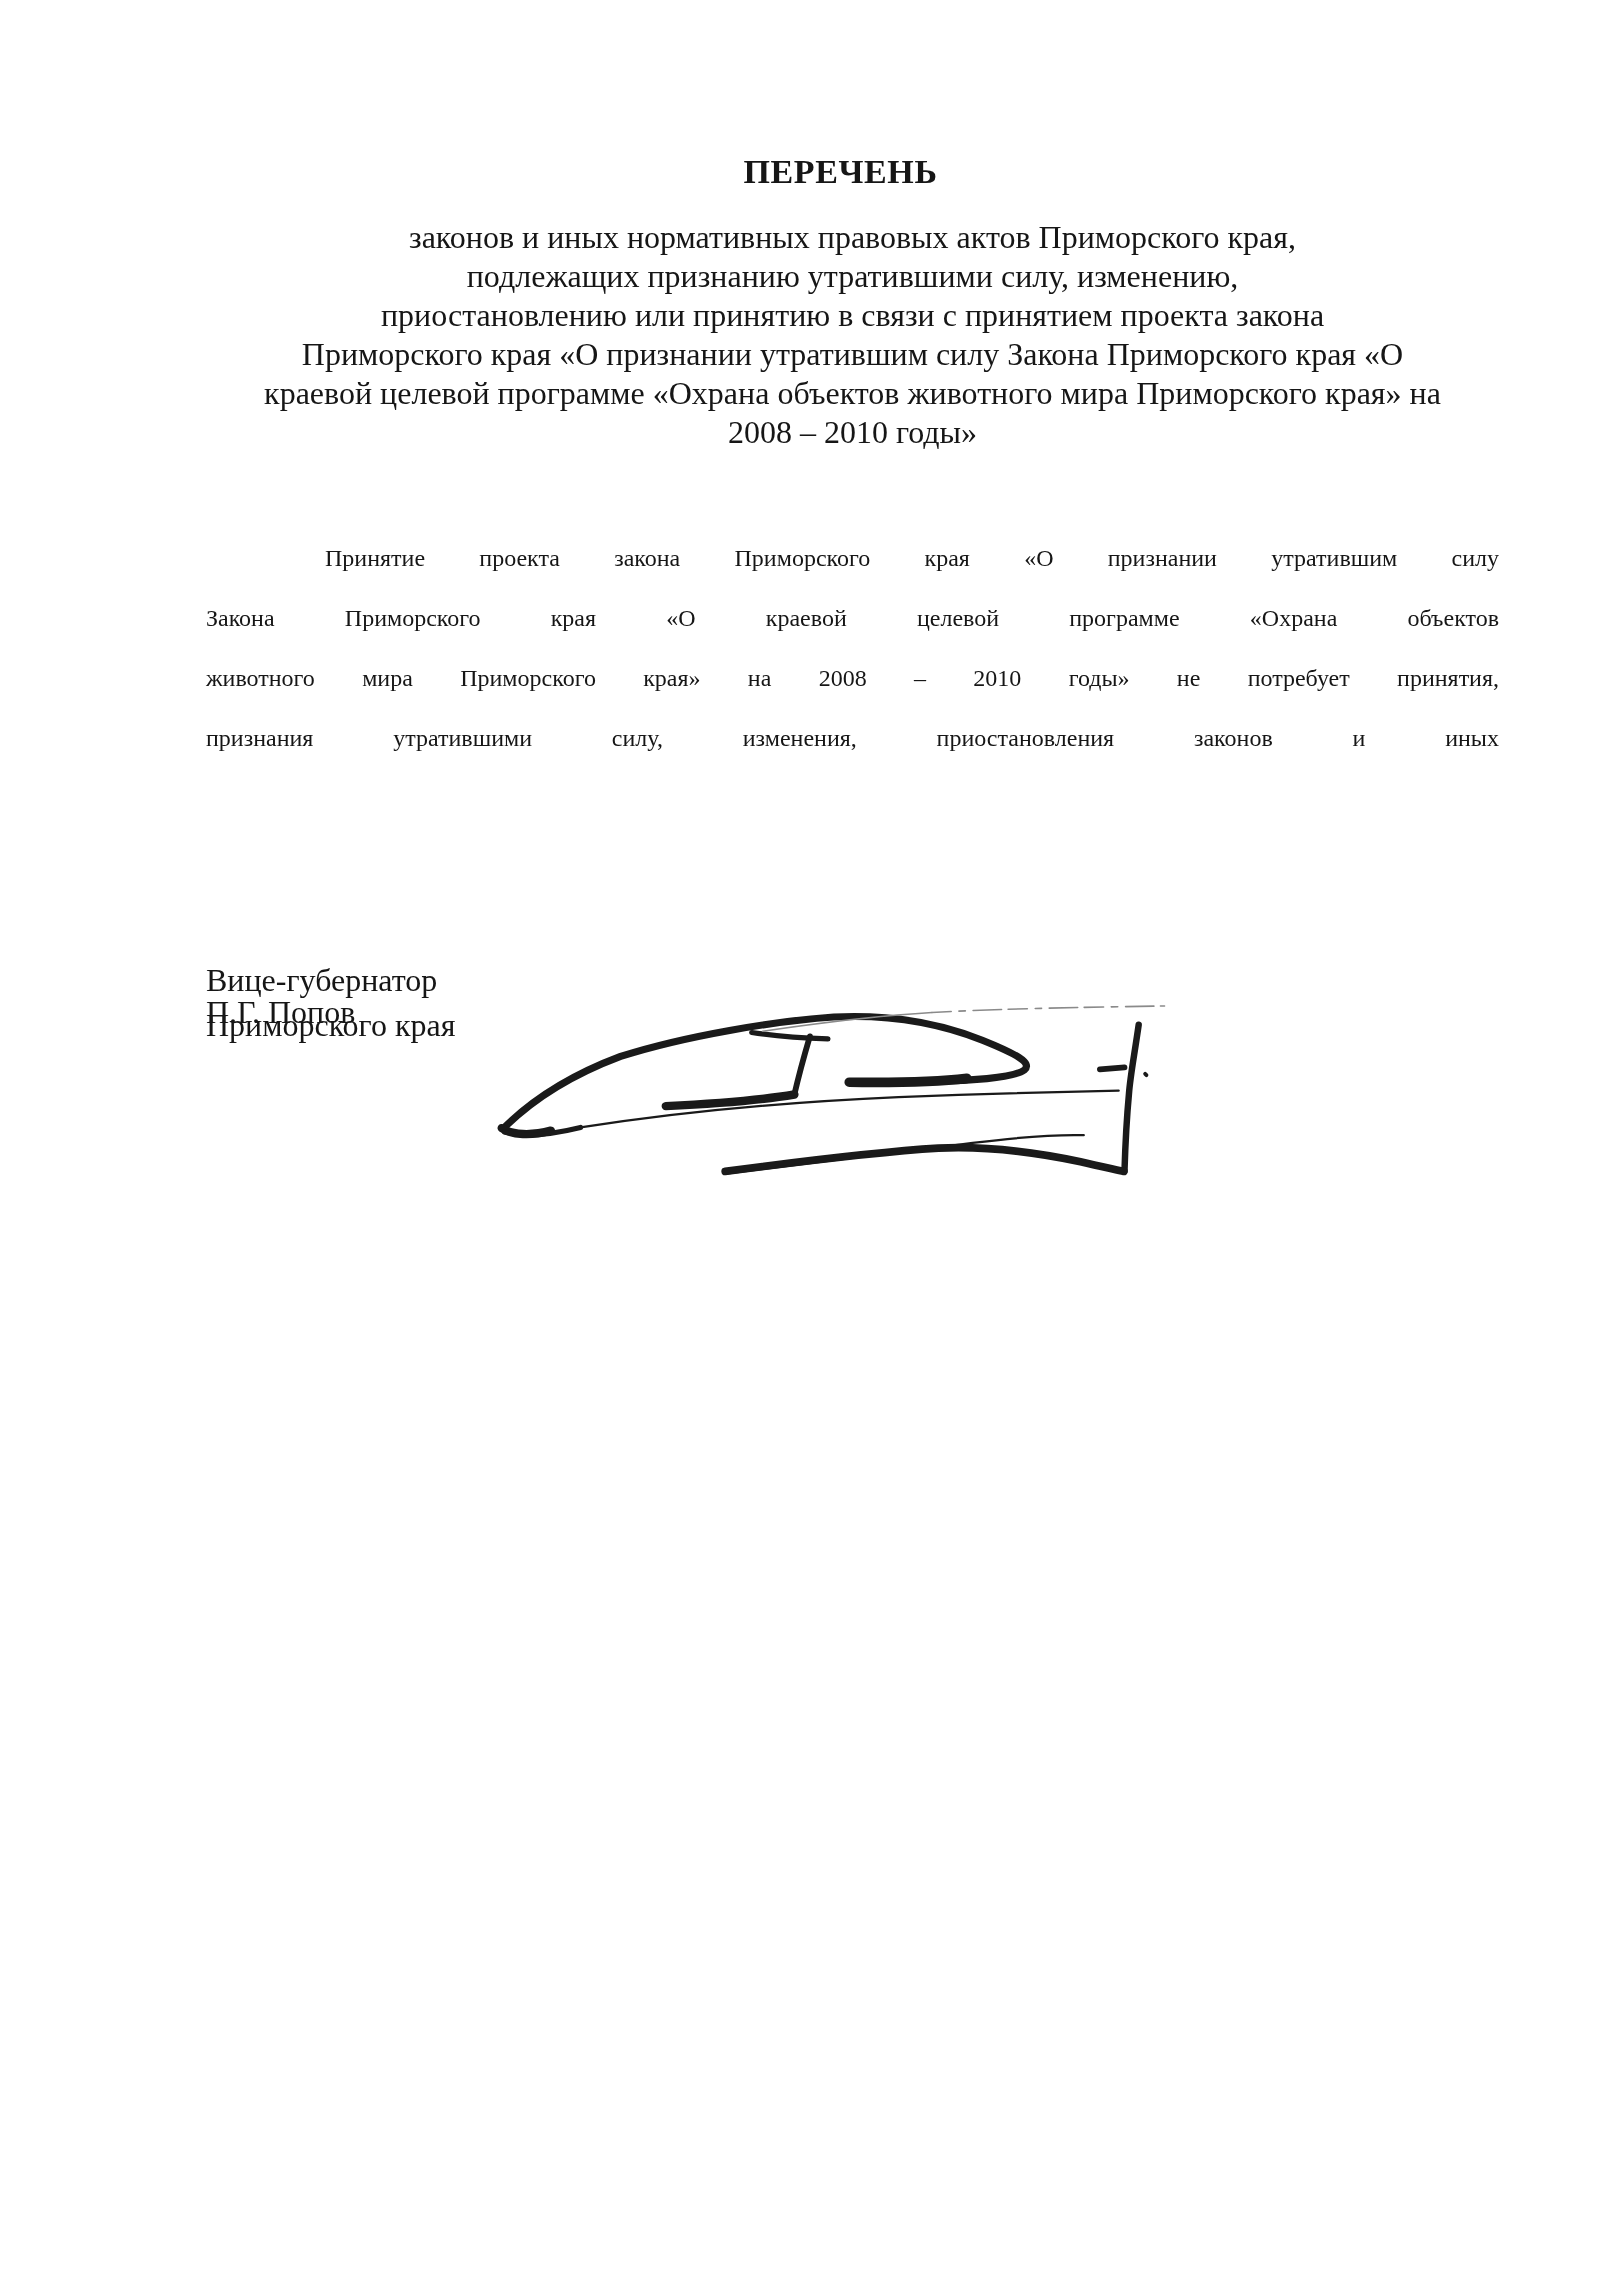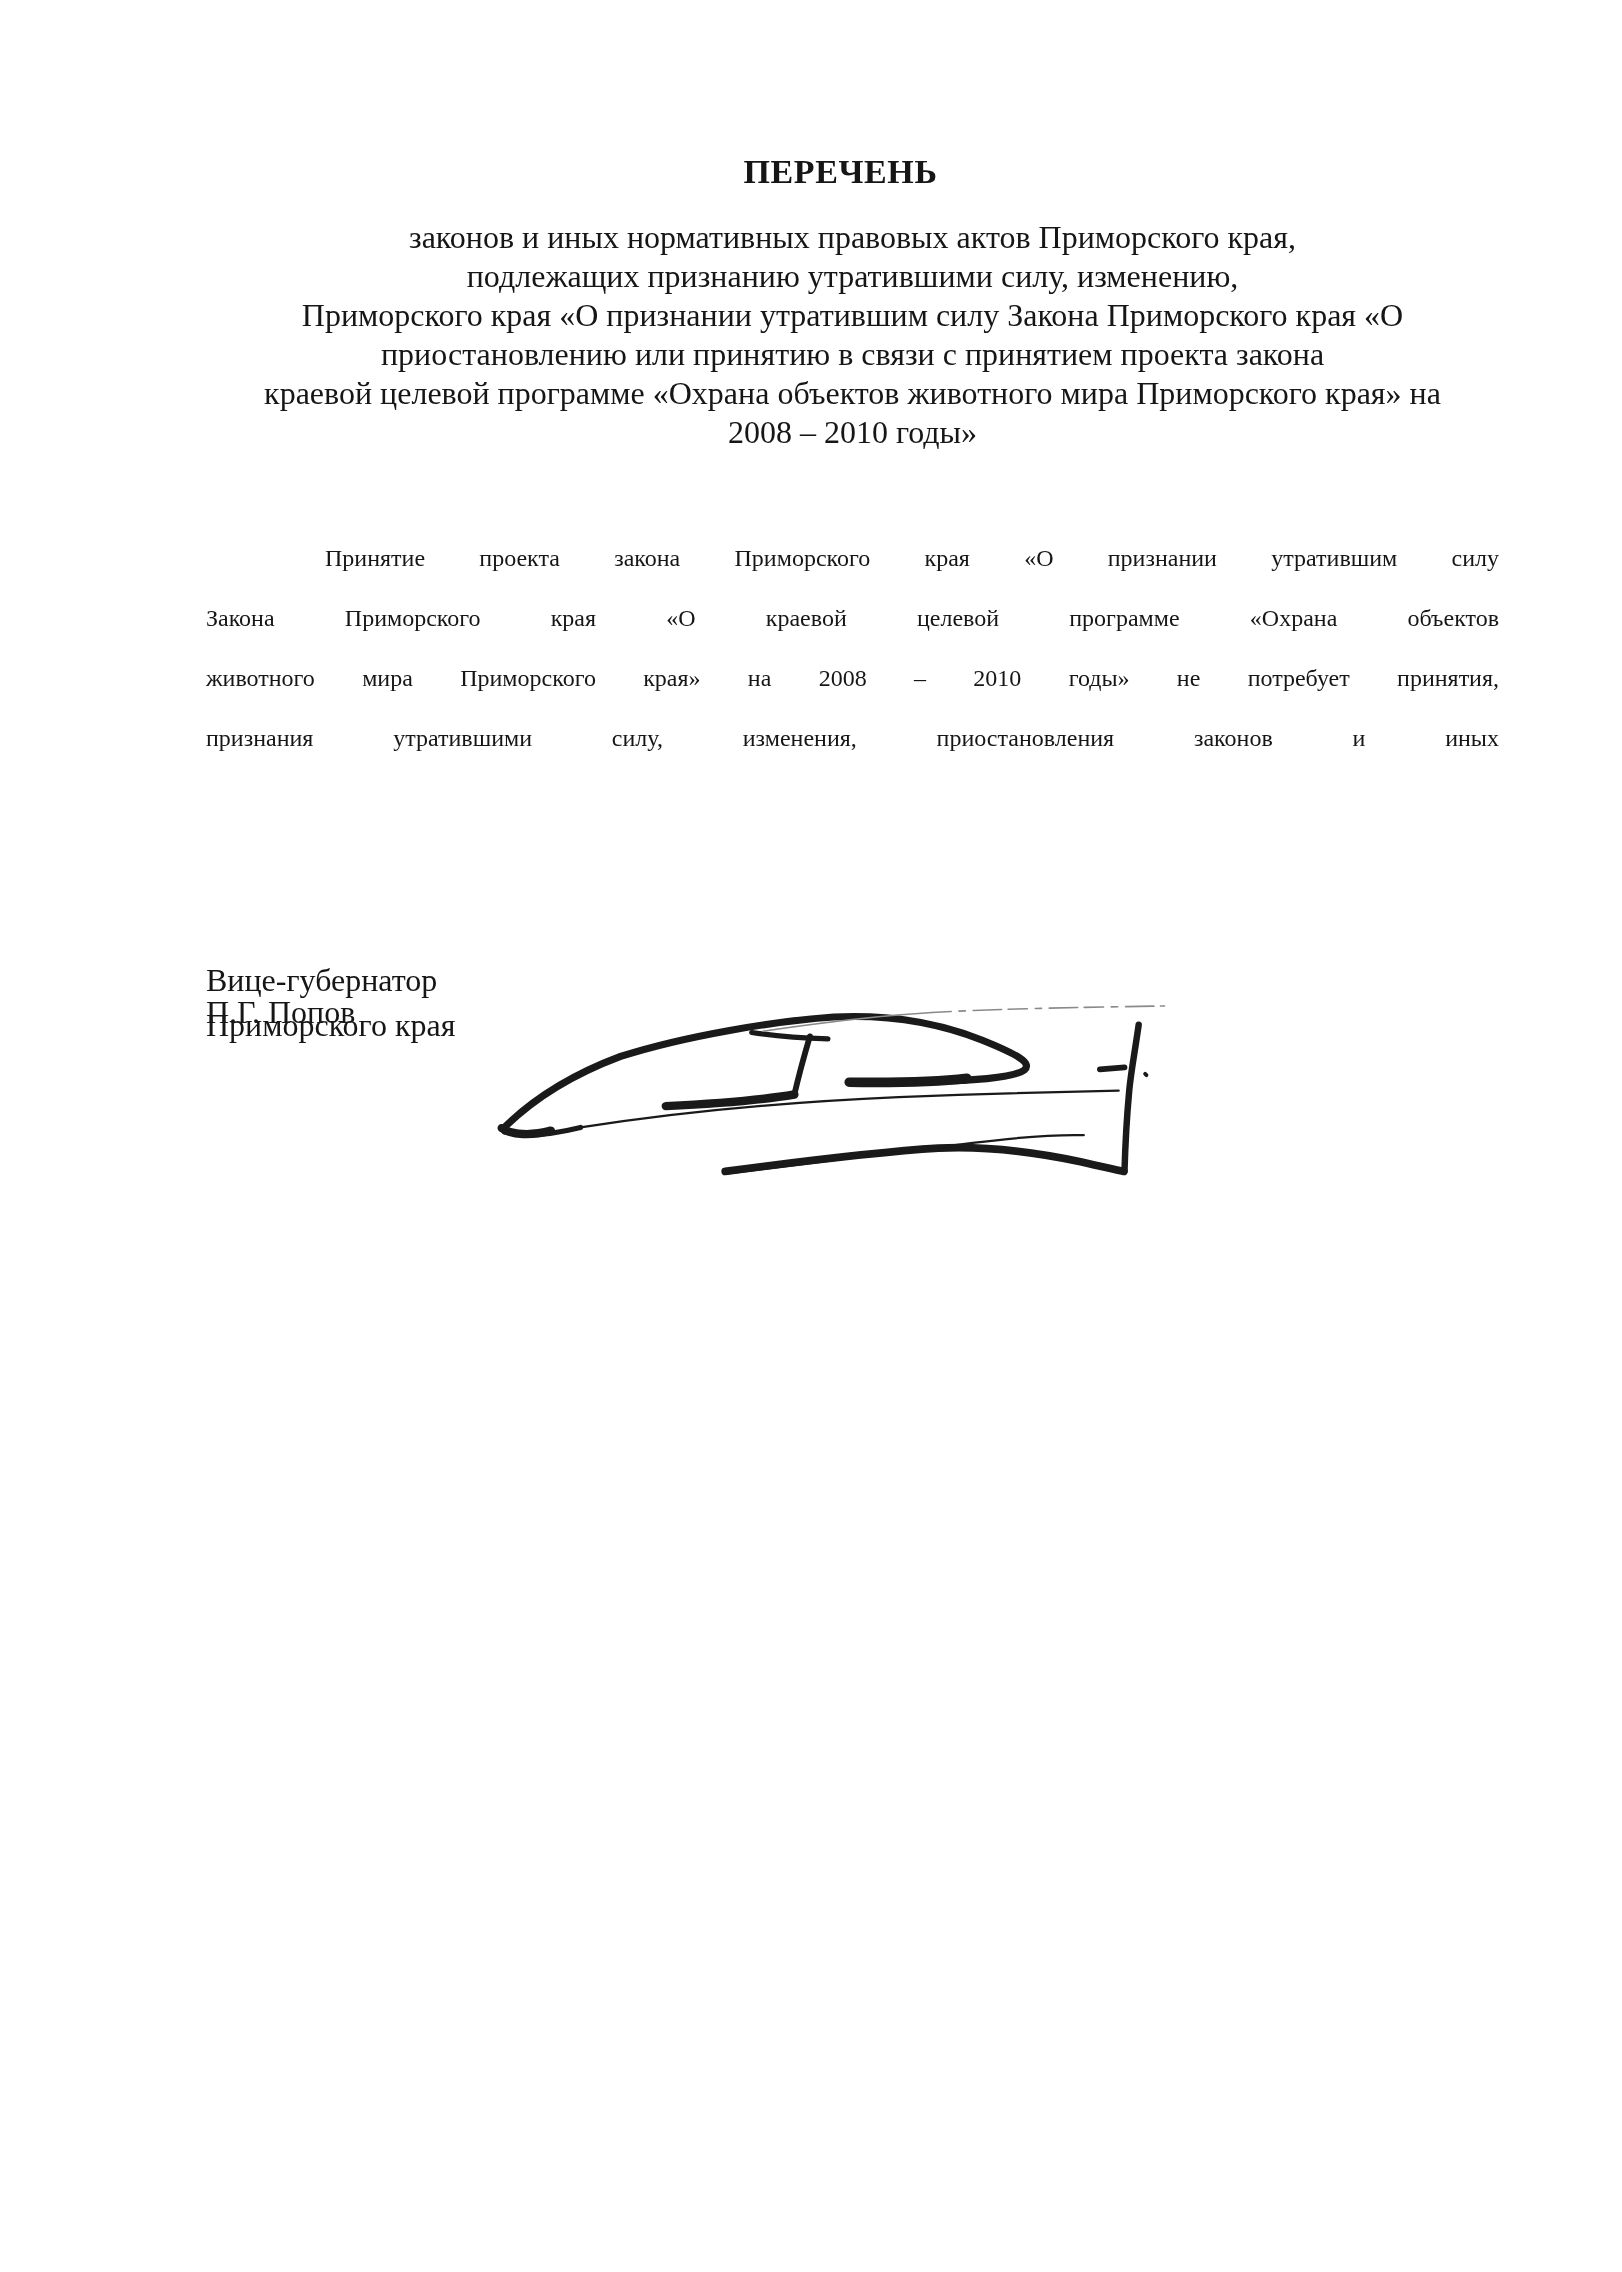--- a/index.html
+++ b/index.html
@@ -83,22 +83,22 @@
 </head>
 <body>
 
 <div class="page">
 
   <h1 class="col doc-title">ПЕРЕЧЕНЬ</h1>
 
   <div class="col subtitle">
     <div>законов и иных нормативных правовых актов Приморского края,</div>
     <div>подлежащих признанию утратившими силу, изменению,</div>
+    <div>приостановлению или принятию в связи с принятием проекта закона</div>
     <div>Приморского края «О признании утратившим силу Закона Приморского края «О</div>
-    <div>приостановлению или принятию в связи с принятием проекта закона</div>
     <div>краевой целевой программе «Охрана объектов животного мира Приморского края» на</div>
     <div>2008 – 2010 годы»</div>
   </div>
 
   <div class="col body-par">
     <div class="body-line first">Принятие проекта закона Приморского края «О признании утратившим силу</div>
     <div class="body-line">Закона Приморского края «О краевой целевой программе «Охрана объектов</div>
     <div class="body-line">животного мира Приморского края» на 2008 – 2010 годы» не потребует принятия,</div>
     <div class="body-line">признания утратившими силу, изменения, приостановления законов и иных</div>
   </div>

